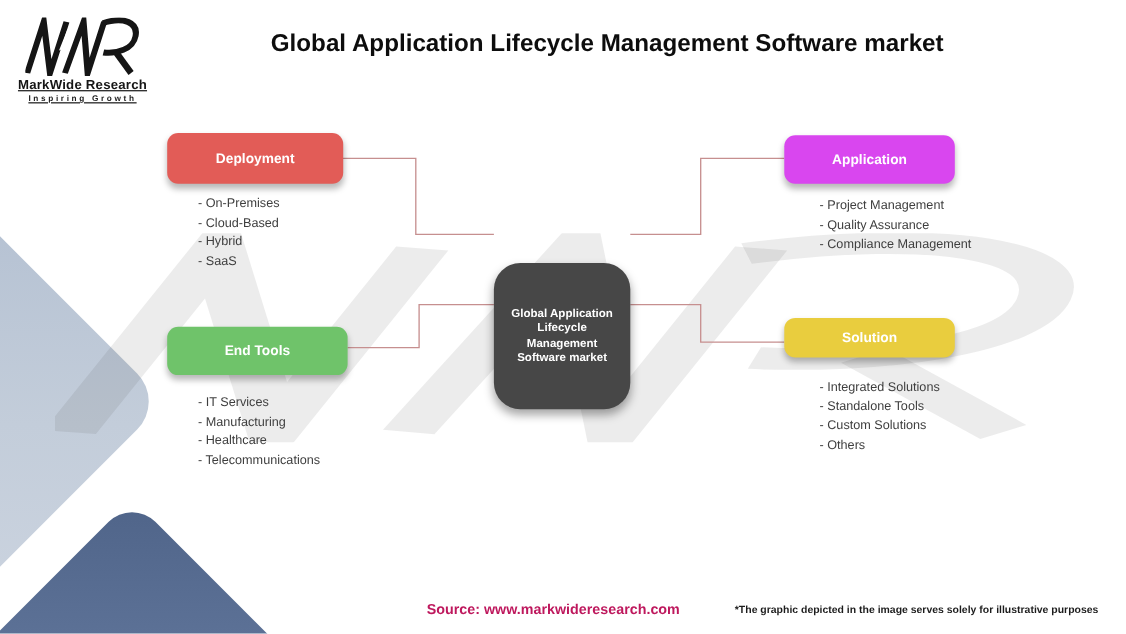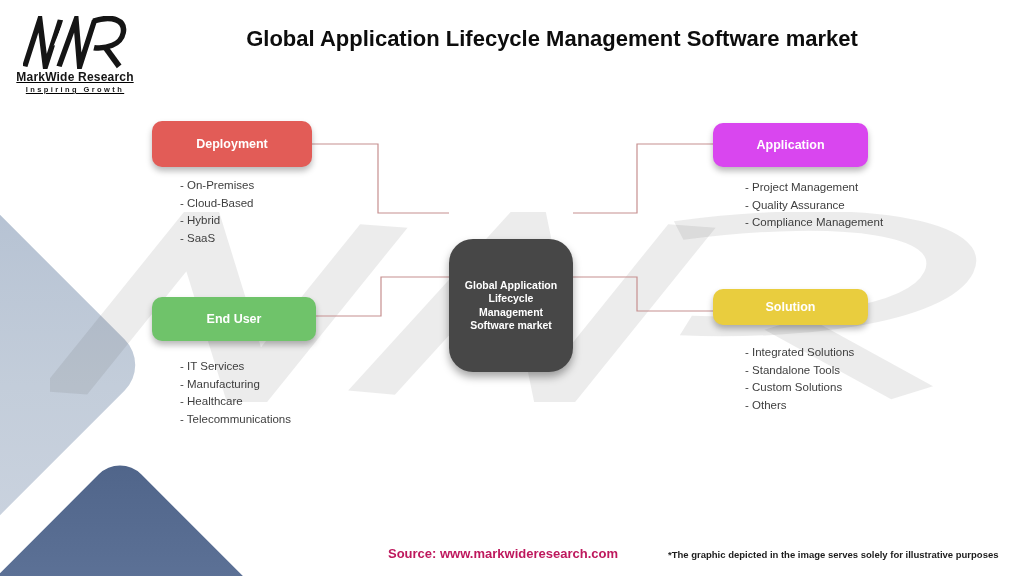--- a/index.html
+++ b/index.html
@@ -112,21 +112,21 @@
   <polyline class="connector" points="573,277 637,277 637,311 713,311" style="stroke: rgb(198, 143, 143);"></polyline>
 </svg>
 
 <div class="pill pill-deployment" style="background-color: rgb(226, 92, 87);">
   <span>Deployment</span>
 </div>
 <div class="pill pill-application" style="background-color: #d946ef;">
   <span>Application</span>
 </div>
 <div class="pill pill-enduser" style="background-color: rgb(111, 195, 106);">
-  <span>End User</span>
+  <span>End Tools</span>
 </div>
 <div class="pill pill-solution" style="background-color: rgb(233, 205, 62);">
   <span>Solution</span>
 </div>
 
 <div class="center-node" style="background-color: rgb(71, 71, 71);">
   <div>Global Application</div>
   <div>Lifecycle</div>
   <div>Management</div>
   <div>Software market</div>

